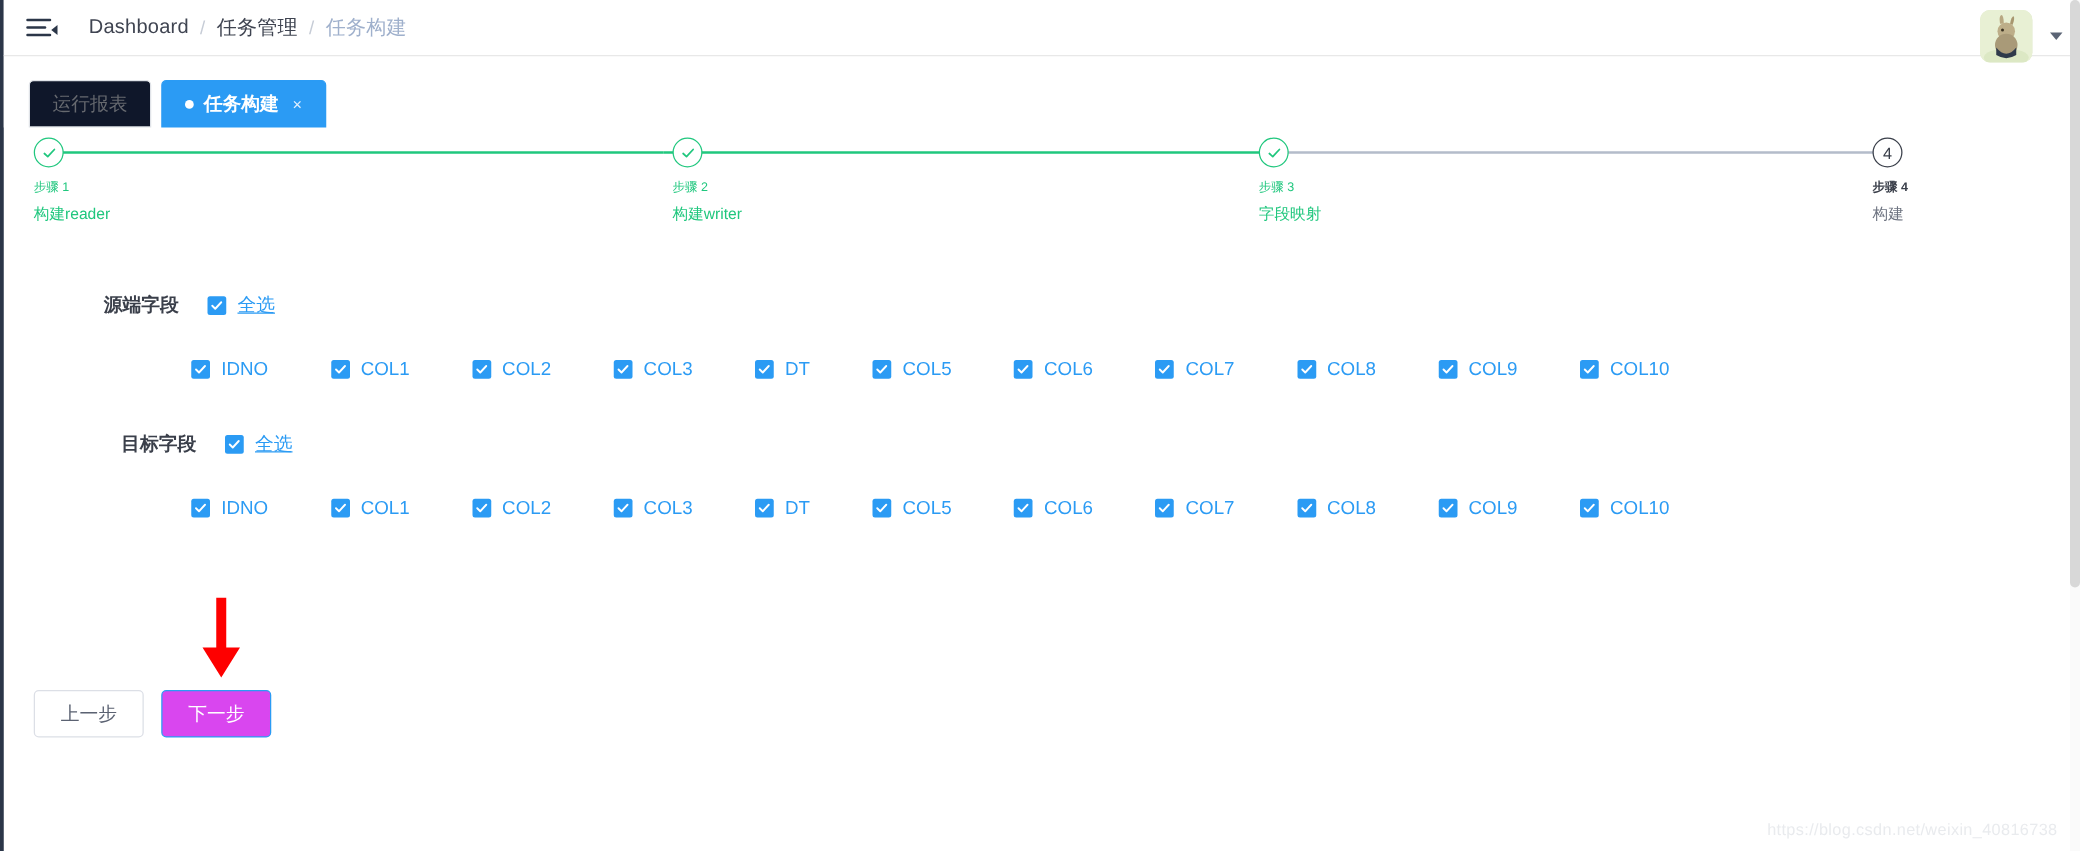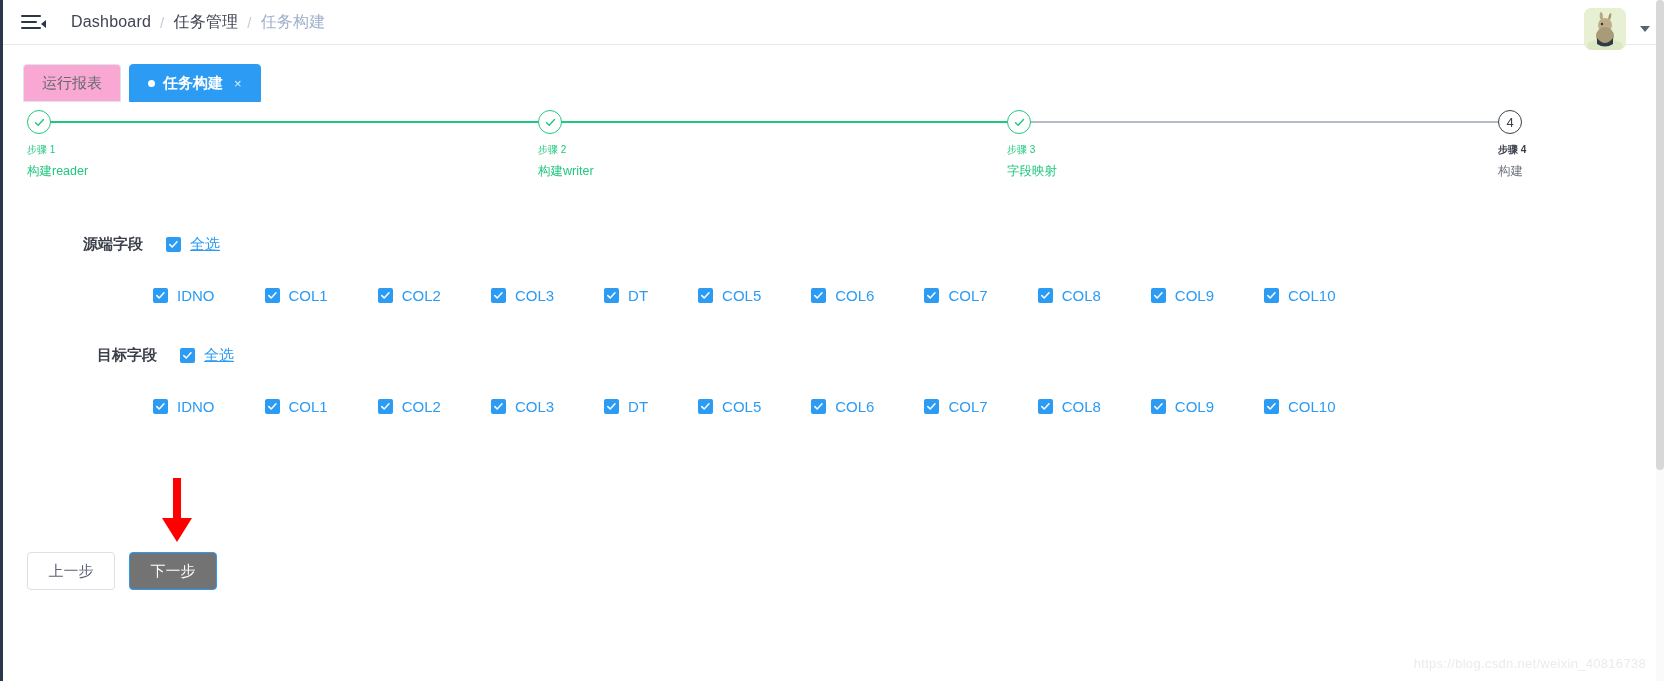--- a/index.html
+++ b/index.html
@@ -107,21 +107,21 @@
   }
   .tab {
     height: 38px;
     display: flex;
     align-items: center;
     padding: 0 18px;
     border: 1px solid #e0e3e8;
     border-radius: 4px 4px 0 0;
     font-size: 15px;
     color: #66696f;
-    background: #f9a8d4;
+    background: #0f172a;
     cursor: pointer;
     white-space: nowrap;
   }
   .tab.active {
     background: #2b9bf4;
     border-color: #2b9bf4;
     color: #ffffff;
     font-weight: bold;
   }
   .tab .dot {
@@ -249,21 +249,21 @@
     justify-content: center;
     cursor: pointer;
     padding: 0 18px;
   }
   .btn.ghost {
     background: #fff;
     border: 1px solid #dcdfe6;
     color: #5b6272;
   }
   .btn.primary {
-    background: #737373;
+    background: #d946ef;
     border: 1px solid #2b9bf4;
     color: #fff;
   }
 
   .arrow-annot { position: absolute; }
 
   .watermark {
     position: absolute;
     right: 18px;
     bottom: 10px;

